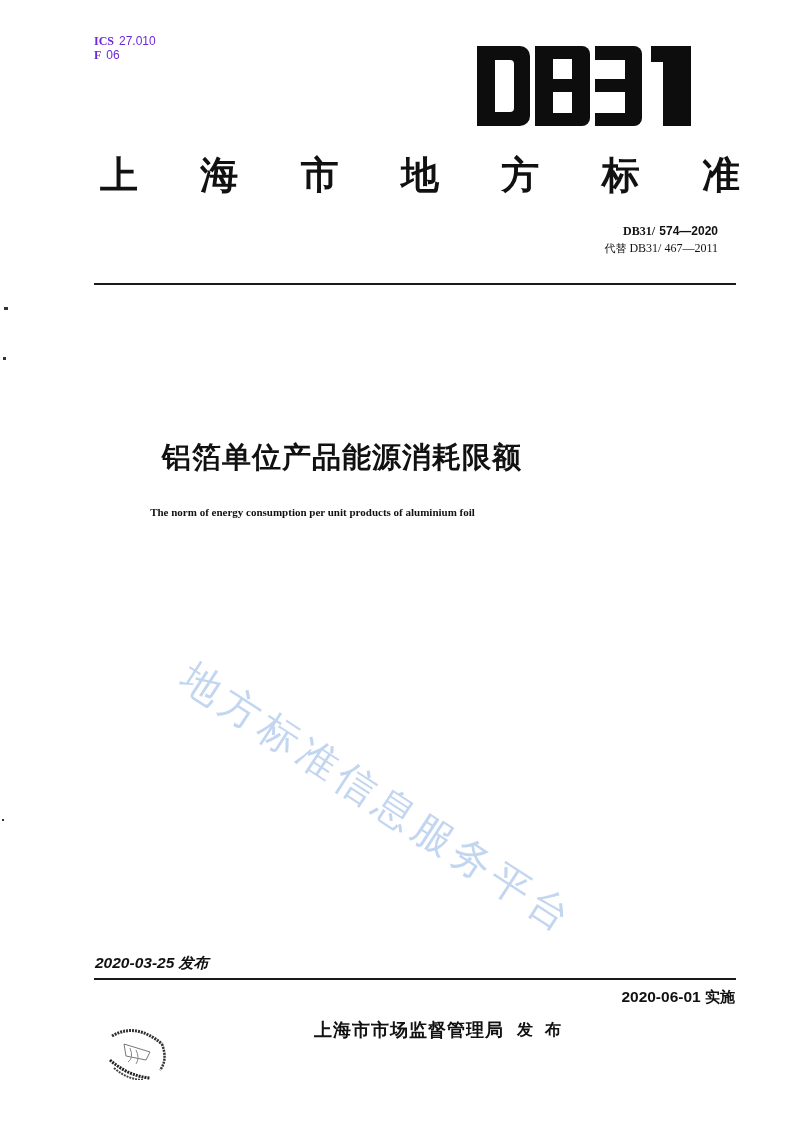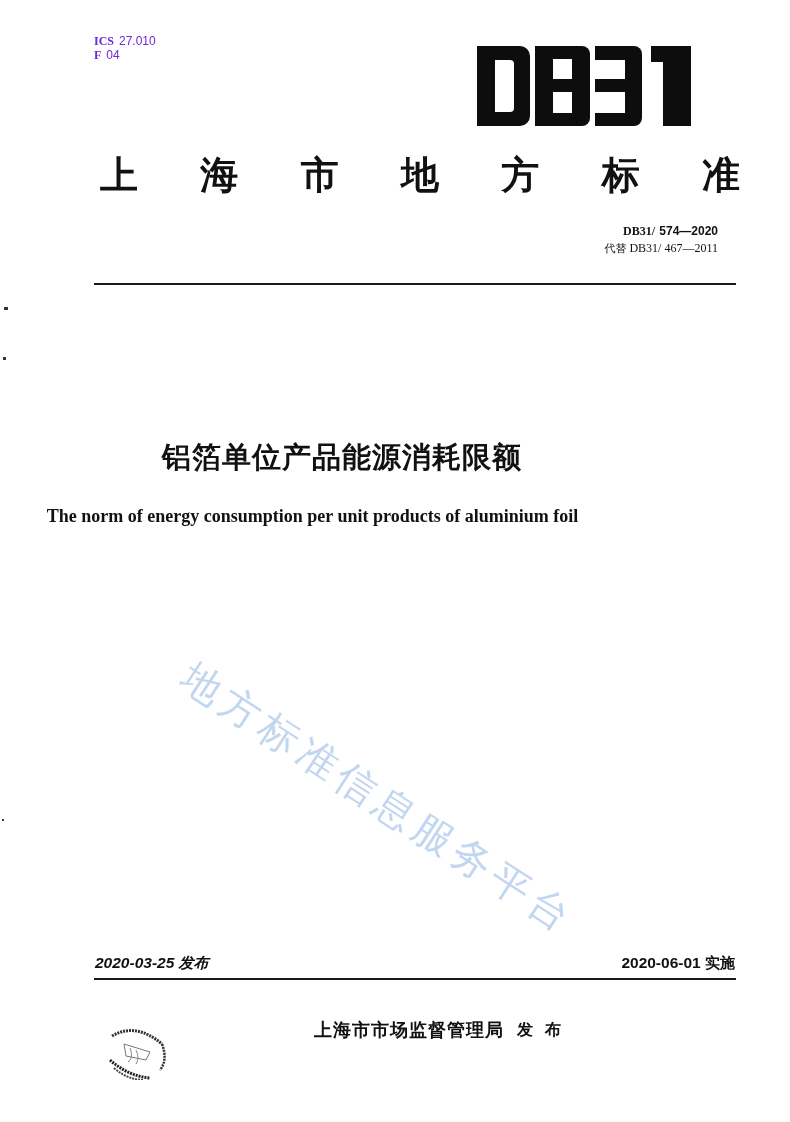--- a/index.html
+++ b/index.html
@@ -37,32 +37,32 @@
     .rule { height: 2px; background: #1a1a1a; }
     .rule-top { left: 94px; top: 283px; width: 642px; }
     .rule-bottom { left: 94px; top: 978px; width: 642px; }
 
     .doc-title {
       left: 0; width: 684px; top: 438px; text-align: center;
       font-family: "DejaVu Sans", sans-serif; font-weight: bold; font-size: 29px; letter-spacing: 1px;
     }
     .doc-title-en {
       left: 0; width: 625px; top: 506px; text-align: center;
-      font-family: "Liberation Serif", serif; font-weight: bold; font-size: 18px;
+      font-family: "Liberation Serif", serif; font-weight: bold; font-size: 11px;
     }
 
     .watermark {
       left: 200px; top: 650px; width: 520px;
       transform-origin: 0 0; transform: rotate(33deg);
       color: #b9cfee; font-size: 40px; letter-spacing: 6px; white-space: nowrap;
       font-family: "DejaVu Sans", sans-serif; font-weight: normal; opacity: 0.85;
     }
 
     .date-left { left: 95px; top: 954px; font-size: 15.5px; font-weight: bold; font-family: "Liberation Sans", sans-serif; font-style: italic; }
-    .date-right { right: 55px; top: 954px; font-size: 15.5px; font-weight: bold; font-family: "Liberation Sans", sans-serif; }
+    .date-right { right: 55px; top: 988px; font-size: 15.5px; font-weight: bold; font-family: "Liberation Sans", sans-serif; }
     .date-left .cn, .date-right .cn { font-family: "DejaVu Sans", sans-serif; font-size: 15px; }
 
     .issuer { left: 270px; top: 1018px; font-size: 18px; font-weight: bold; font-family: "DejaVu Sans", sans-serif; letter-spacing: 1px; margin-left: 44px; }
     .issue-word { left: 517px; top: 1020px; font-size: 16px; font-weight: bold; font-family: "DejaVu Sans", sans-serif; letter-spacing: 12px; }
 
     .stamp {
       left: 106px; top: 1024px; width: 62px; height: 56px;
     }
 
     .speck { position: absolute; background: #333; }
@@ -72,21 +72,21 @@
 
 <div class="speck" style="left:4px;top:307px;width:4px;height:3px;"></div>
 <div class="speck" style="left:3px;top:357px;width:3px;height:3px;"></div>
 <div class="speck" style="left:2px;top:819px;width:2px;height:2px;"></div>
 
 <div class="abs codes">
   <div>
     <span class="lbl">ICS</span><span class="val">27.010</span>
   </div>
   <div>
-    <span class="lbl">F</span><span class="val">04</span>
+    <span class="lbl">F</span><span class="val">06</span>
   </div>
 </div>
 
 <div class="abs logo" aria-label="DB31">
 
   <div class="blk" style="left:0;top:0;width:53px;height:80px;border-radius:0 10px 10px 0;"></div>
   <div class="hole" style="left:18px;top:14px;width:19px;height:52px;border-radius:0 4px 4px 0;"></div>
 
   <div class="blk" style="left:58px;top:0;width:55px;height:80px;border-radius:0 8px 8px 0;"></div>
   <div class="hole" style="left:76px;top:13px;width:19px;height:20px;"></div>

